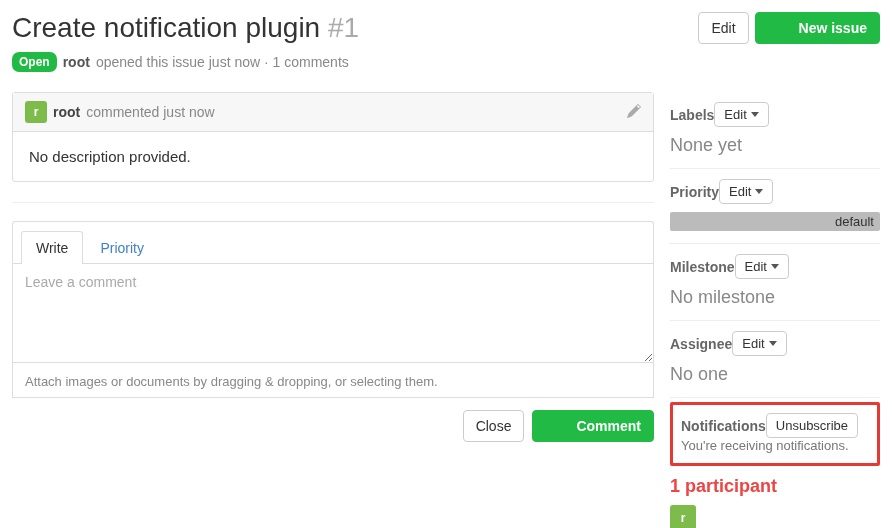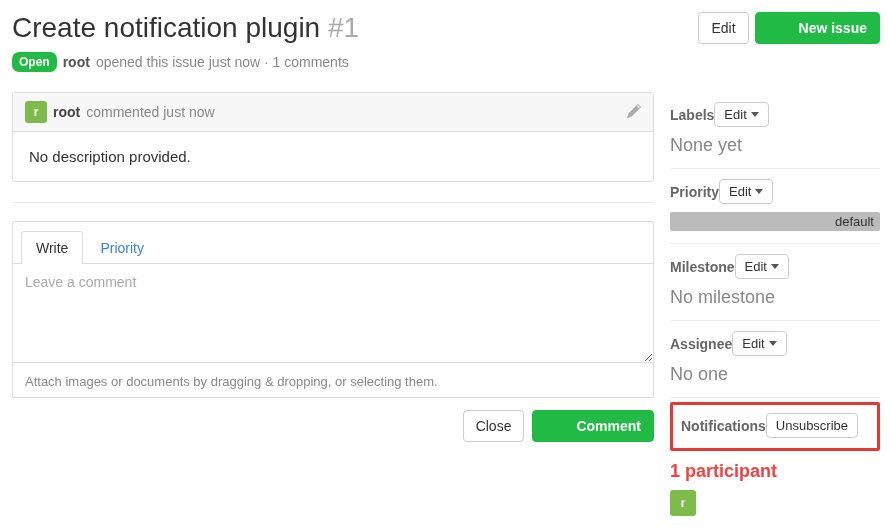--- a/index.html
+++ b/index.html
@@ -151,20 +151,21 @@
           </button>
       </div>
       <div class="side-value">No one</div>
     </div>
 
     <div class="notif-box">
       <div class="side-header">
         <span class="side-label">Notifications</span>
         <button class="btn btn-sm">Unsubscribe</button>
       </div>
+      <div class="notif-text">You're receiving notifications.</div>
     </div>
 
     <div>
       <div class="part-label">1 participant</div>
       <span class="avatar part-avatar">r</span>
     </div>
 
   </div>
 </div>
 

